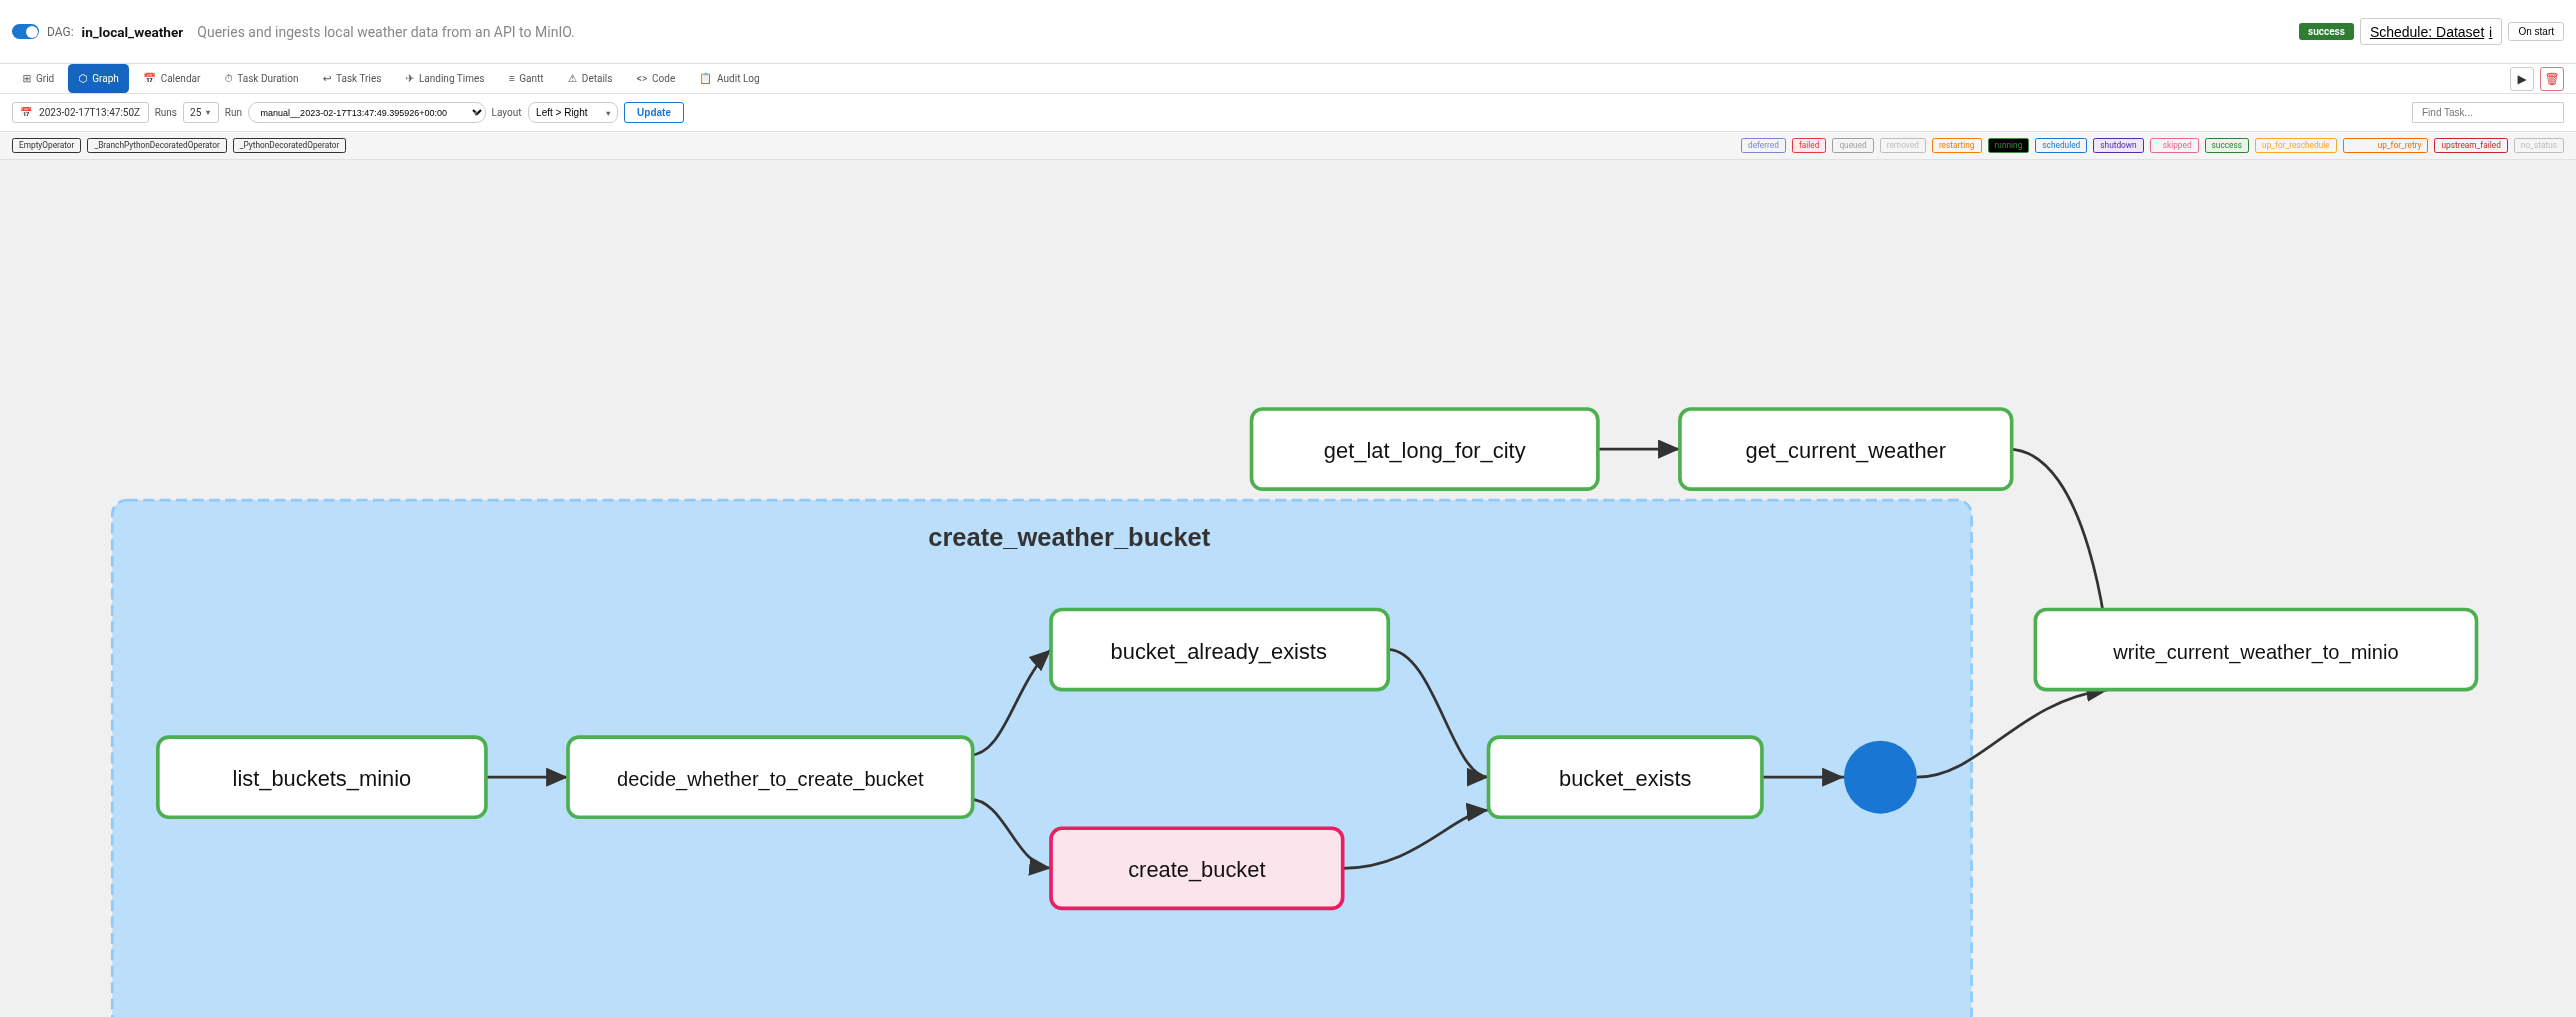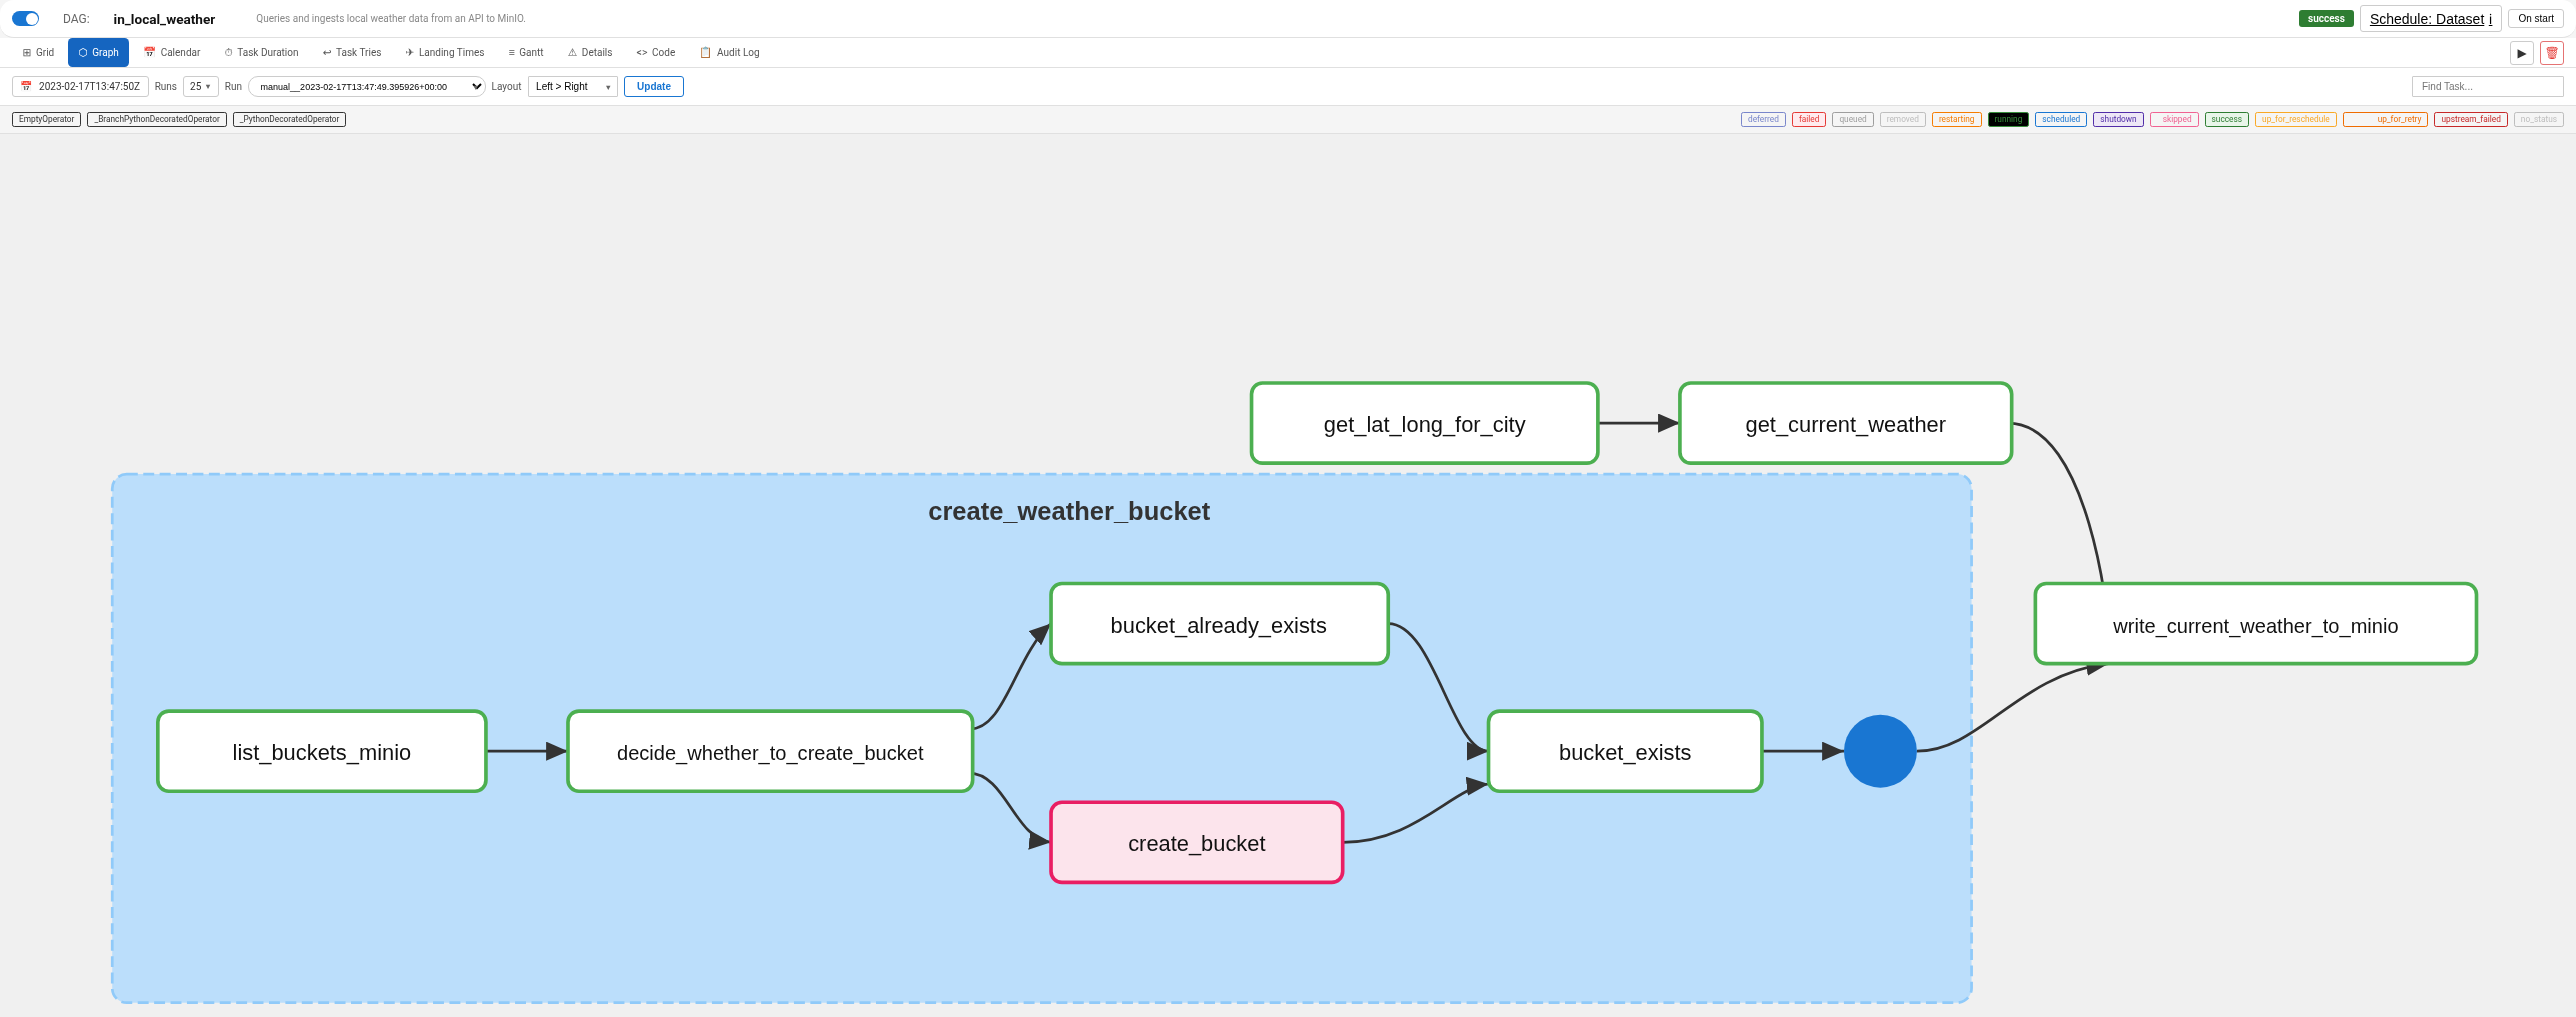--- a/index.html
+++ b/index.html
@@ -1,44 +1,44 @@
 <!DOCTYPE html>
 <html style="font-size:12px"><head>
   <meta charset="utf-8">
   <style>
     * { box-sizing: border-box; margin: 0; padding: 0; }
     body { font-family: -apple-system, BlinkMacSystemFont, 'Segoe UI', Roboto, sans-serif; background: #f5f5f5; font-size: 10.6px; color: #333; }
 
     
-    .header { display: flex; align-items: center; padding: 5px 12px; background: #fff; border-bottom: 0.8px solid #e0e0e0; gap: 24px; border-radius: 14px; }
+    .header { display: flex; align-items: center; padding: 18px 12px; background: #fff; border-bottom: 0.8px solid #e0e0e0; gap: 8px; }
     .dag-toggle { width: 27px; height: 15px; background: #1976d2; border-radius: 7.6px; position: relative; cursor: pointer; flex-shrink: 0; }
     .dag-toggle::after { content: ''; position: absolute; width: 12px; height: 12px; background: #fff; border-radius: 50%; top: 1.5px; right: 1.5px; }
     .dag-label { font-size: 12px; color: #666; font-weight: 400; }
     .dag-name { font-size: 13.6px; font-weight: 700; color: #111; }
-    .dag-desc { font-size: 10px; color: #888; margin-left: 17px; }
+    .dag-desc { font-size: 14px; color: #888; margin-left: 6px; }
     .header-right { margin-left: auto; display: flex; align-items: center; gap: 6px; }
     .success-badge { background: #2e7d32; color: #fff; padding: 3px 9px; border-radius: 3px; font-size: 10px; font-weight: 600; }
     .schedule-btn { background: #fff; border: 0.8px solid #ccc; padding: 3px 9px; border-radius: 3px; font-size: 14px; cursor: pointer; display: flex; align-items: center; gap: 4.5px; text-decoration: underline; }
     .on-start-btn { background: #fff; border: 0.8px solid #ccc; padding: 3px 9px; border-radius: 3px; font-size: 10px; cursor: pointer; }
 
     
     .tabs { display: flex; align-items: center; background: #fff; border-bottom: 0.8px solid #e0e0e0; padding: 0 12px; gap: 3px; }
     .tab { display: flex; align-items: center; gap: 4.5px; padding: 7.6px 10.6px; cursor: pointer; font-size: 10px; color: #555; border-bottom: 1.5px solid transparent; white-space: nowrap; }
     .tab.active { color: #fff; background: #1565c0; border-radius: 4.5px; border-bottom: 1.5px solid transparent; }
     .tab-icon { font-size: 10.6px; }
     .tabs-right { margin-left: auto; display: flex; gap: 6px; }
     .play-btn { width: 24px; height: 24px; border: 0.8px solid #ccc; background: #fff; border-radius: 3px; cursor: pointer; display: flex; align-items: center; justify-content: center; font-size: 12px; color: #333; }
     .delete-btn { width: 24px; height: 24px; border: 0.8px solid #e57373; background: #fff; border-radius: 3px; cursor: pointer; display: flex; align-items: center; justify-content: center; font-size: 12px; color: #e53935; }
 
     
     .controls { display: flex; align-items: center; gap: 6px; padding: 7.6px 12px; background: #fff; border-bottom: 0.8px solid #e0e0e0; }
     .ctrl-date { display: flex; align-items: center; gap: 6px; border: 0.8px solid #ccc; border-radius: 3px; padding: 3.8px 7.6px; font-size: 10px; background: #fff; }
     .ctrl-label { font-size: 10px; color: #555; }
     .ctrl-runs { display: flex; align-items: center; gap: 3px; border: 0.8px solid #ccc; border-radius: 3px; padding: 3.8px 6px; font-size: 10px; background: #fff; }
-    .ctrl-select { border: 0.8px solid #ccc; border-radius: 1px; padding: 3.8px 21px 3.8px 7.6px; font-size: 10px; background: #fff; cursor: pointer; appearance: none; position: relative; }
+    .ctrl-select { border: 0.8px solid #ccc; border-radius: 8px; padding: 3.8px 21px 3.8px 7.6px; font-size: 10px; background: #fff; cursor: pointer; appearance: none; position: relative; }
     .ctrl-select-wrap { position: relative; }
     .ctrl-select-wrap::after { content: '▼'; position: absolute; right: 6px; top: 50%; transform: translateY(-50%); font-size: 7.6px; color: #666; pointer-events: none; }
     .ctrl-run-select { border: 0.8px solid #ccc; border-radius: 10px; padding: 3.8px 21px 3.8px 7.6px; font-size: 9px; background: #fff; cursor: pointer; min-width: 227px; }
     .update-btn { background: #fff; border: 1.5px solid #1976d2; color: #1976d2; padding: 3.8px 12px; border-radius: 3px; font-size: 10px; font-weight: 600; cursor: pointer; }
     .find-task { border: 0.8px solid #ccc; border-radius: 1px; padding: 3.8px 9px; font-size: 10px; color: #aaa; margin-left: auto; min-width: 152px; }
 
     
     .legend { display: flex; align-items: center; gap: 6px; padding: 6px 12px; background: #f5f5f5; border-bottom: 0.8px solid #e0e0e0; flex-wrap: wrap; }
     .legend-op { border: 0.8px solid #333; padding: 1.5px 6px; border-radius: 2.3px; font-size: 8.3px; cursor: pointer; }
     .legend-sep { flex: 1; }

